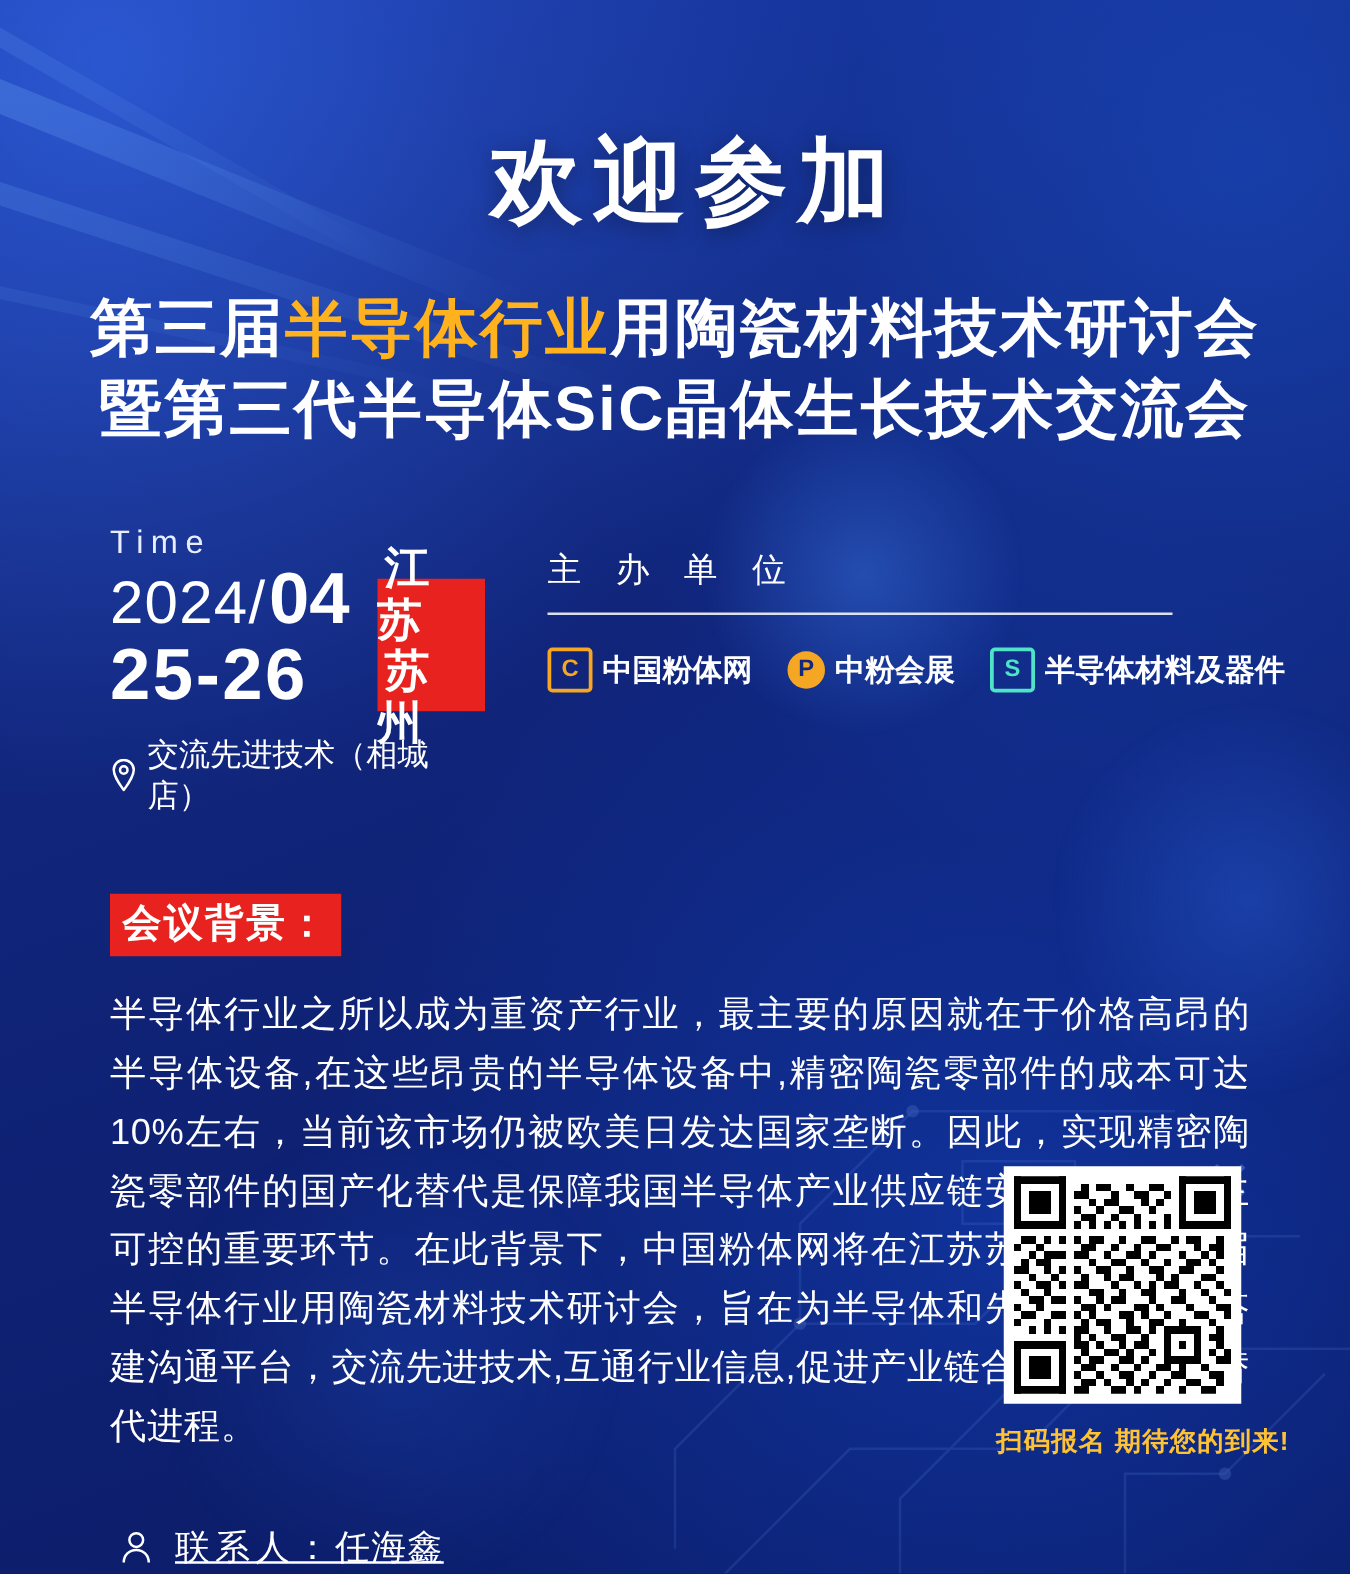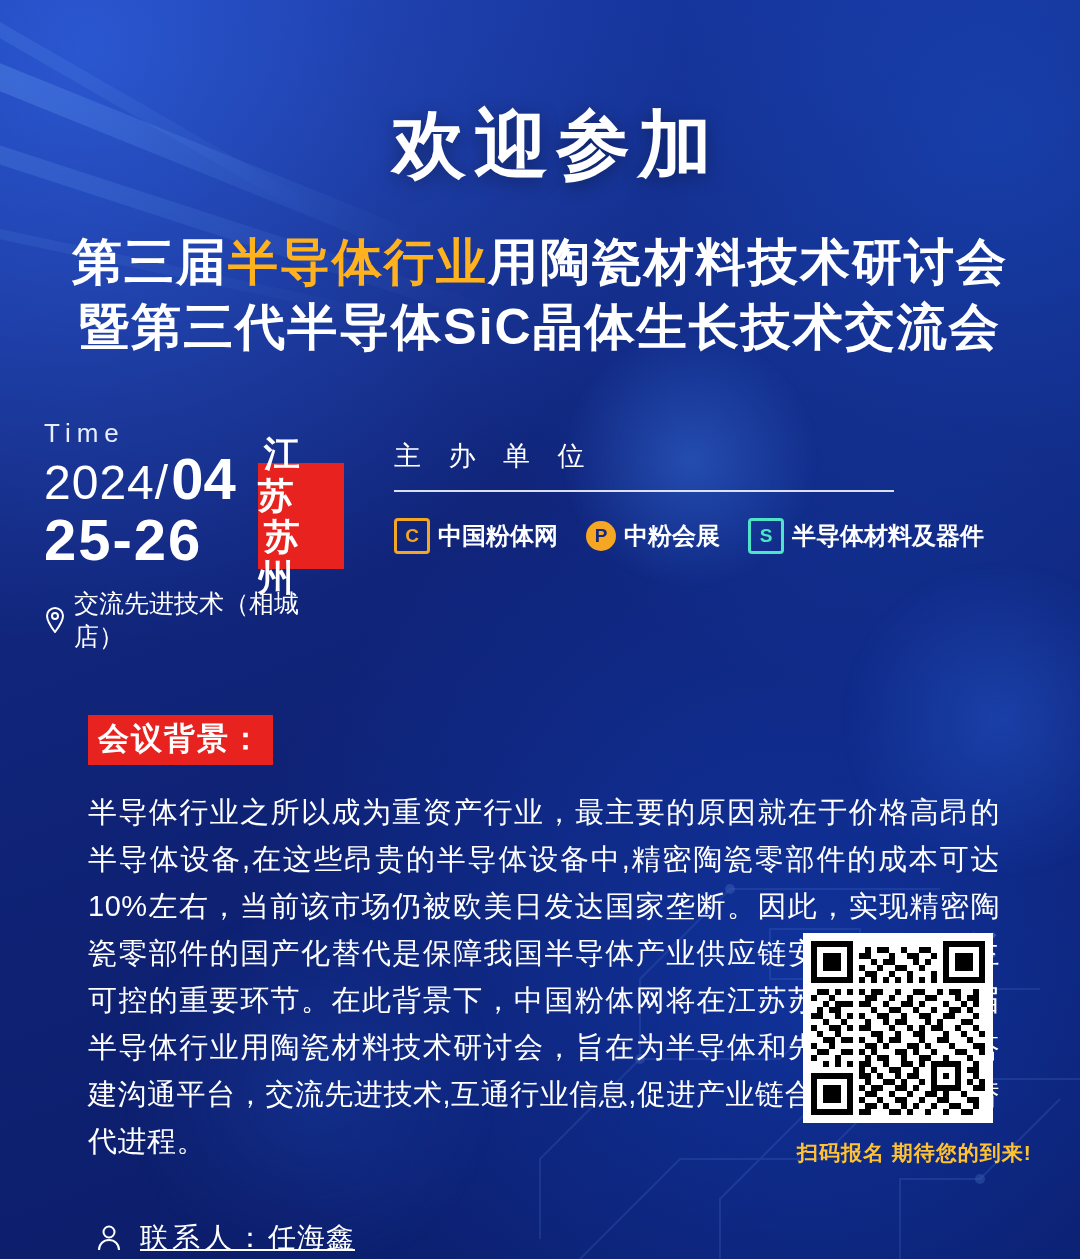--- a/index.html
+++ b/index.html
@@ -88,21 +88,21 @@
     letter-spacing: 2px;
     white-space: nowrap;
   }
   .title-line .hl { color: #ffb21d; }
 
   
   .info-row {
     display: flex;
     align-items: flex-start;
     margin-top: 60px;
-    padding-left: 44px;
+    padding-left: 88px;
   }
   .date-col { width: 300px; }
   .date-top {
     display: flex;
     align-items: flex-end;
   }
   .time-stack {
     color: #ffffff;
     line-height: 1;
   }

